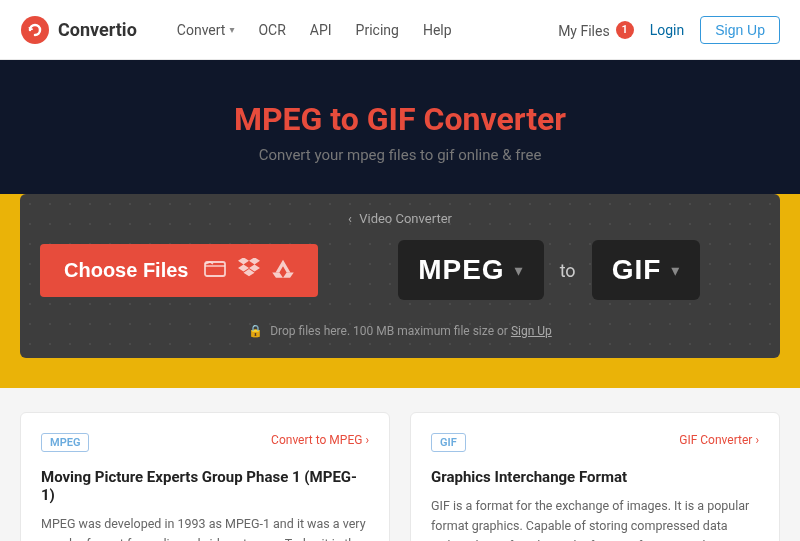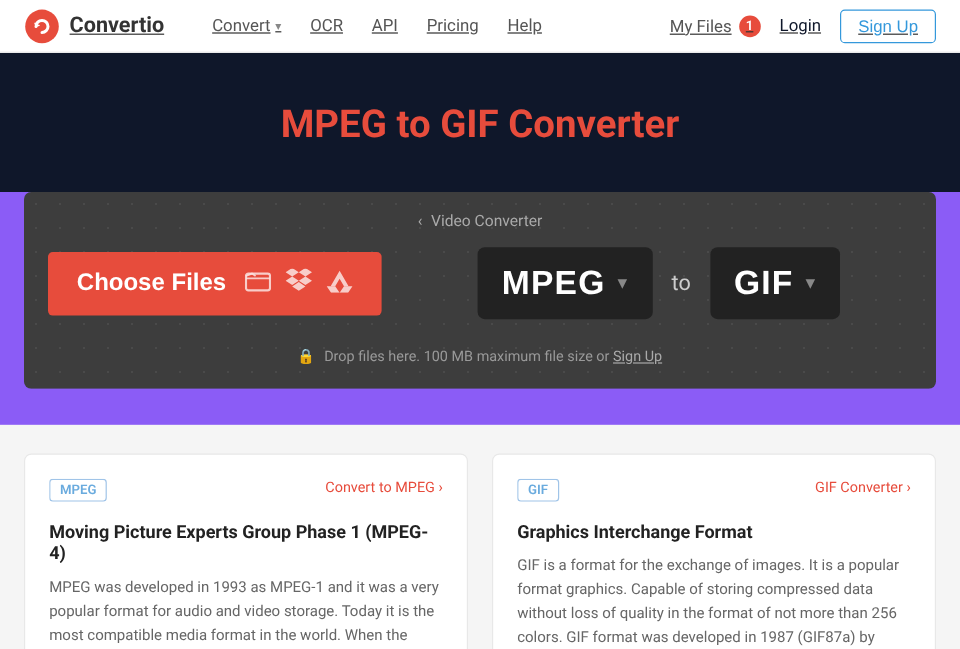--- a/index.html
+++ b/index.html
@@ -2,28 +2,27 @@
 <html><head>
   <meta charset="utf-8">
   <style>
     * { box-sizing: border-box; margin: 0; padding: 0; }
     body { font-family: -apple-system, BlinkMacSystemFont, 'Segoe UI', Roboto, sans-serif; background: #f5f5f5; color: #333; font-size: 14px; }
 
     
     .header {
       background: #fff;
       border-bottom: 1px solid #e8e8e8;
-      height: 44px;
+      height: 60px;
       display: flex;
       align-items: center;
       padding: 0 20px;
       position: sticky;
       top: 0;
       z-index: 100;
-      text-decoration: underline;
     }
     .header-left {
       display: flex;
       align-items: center;
       gap: 30px;
       flex: 1;
     }
     .logo {
       display: flex;
       align-items: center;
@@ -72,21 +71,21 @@
       border-radius: 50%;
       width: 18px;
       height: 18px;
       font-size: 11px;
       display: flex;
       align-items: center;
       justify-content: center;
       font-weight: 600;
     }
     .login-btn {
-      color: #0f172a;
+      color: #0369a1;
       font-size: 14px;
       cursor: pointer;
       text-decoration: none;
     }
     .signup-btn {
       border: 1.5px solid #3498db;
       color: #3498db;
       padding: 5px 14px;
       border-radius: 4px;
       font-size: 14px;
@@ -108,21 +107,21 @@
       margin-bottom: 8px;
     }
     .hero-subtitle {
       color: #777;
       font-size: 15px;
     }
 
     
     .converter-section {
       padding: 0 20px 30px;
-      background: #8b5cf6;
+      background: #eab308;
     }
     .converter-box {
       max-width: 760px;
       margin: 0 auto;
       background: #3a3a3a;
       border-radius: 6px;
       padding: 16px 20px 20px;
       background-image: radial-gradient(circle, #4a4a4a 1px, transparent 1px);
       background-size: 20px 20px;
       background-color: #3d3d3d;
@@ -296,20 +295,21 @@
       <span>My Files</span>
       <span class="badge">1</span>
     </div>
     <a class="login-btn">Login</a>
     <button class="signup-btn">Sign Up</button>
   </div>
 </header>
 
 <section class="hero">
   <h1 class="hero-title">MPEG to GIF Converter</h1>
+  <p class="hero-subtitle">Convert your mpeg files to gif online &amp; free</p>
 </section>
 
 <section class="converter-section">
   <div class="converter-box">
     <div class="video-converter-label">
       <a>
         <span class="chevron-left">‹</span>
         <span>Video Converter</span>
       </a>
     </div>
@@ -365,21 +365,21 @@
   <div class="info-cards">
 
     <div class="info-card">
       <div class="card-header">
         <span class="card-tag">MPEG</span>
         <a class="card-convert-link">
           <span>Convert to MPEG</span>
           <span> ›</span>
         </a>
       </div>
-      <h3 class="card-title">Moving Picture Experts Group Phase 1 (MPEG-4)</h3>
+      <h3 class="card-title">Moving Picture Experts Group Phase 1 (MPEG-1)</h3>
       <p class="card-text">MPEG was developed in 1993 as MPEG-1 and it was a very popular format for audio and video storage. Today it is the most compatible media format in the world. When the format first appeared, it was innovate and ahead of its time, provided relatively high quality files...</p>
 
     </div>
 
     <div class="info-card">
       <div class="card-header">
         <span class="card-tag">GIF</span>
         <a class="card-convert-link">
           <span>GIF Converter</span>
           <span> ›</span>

